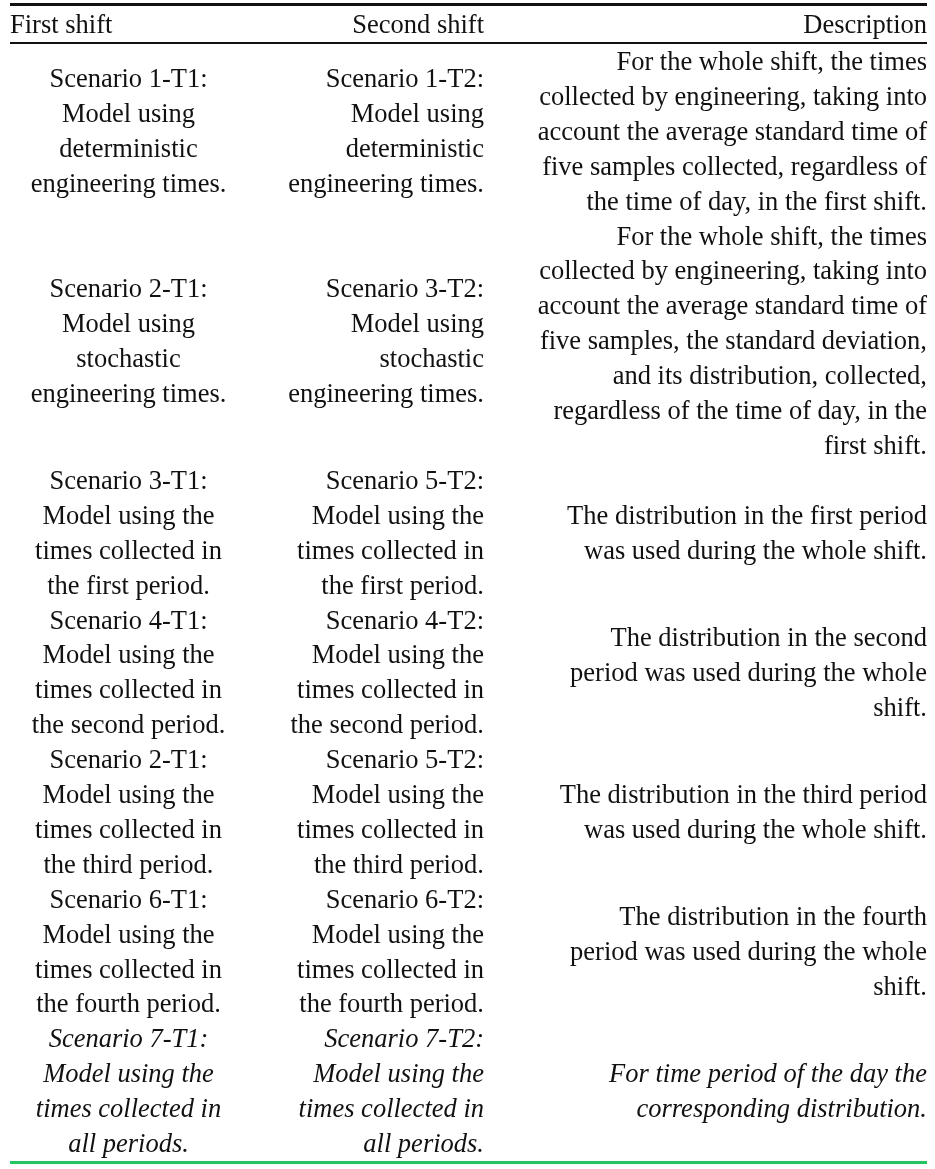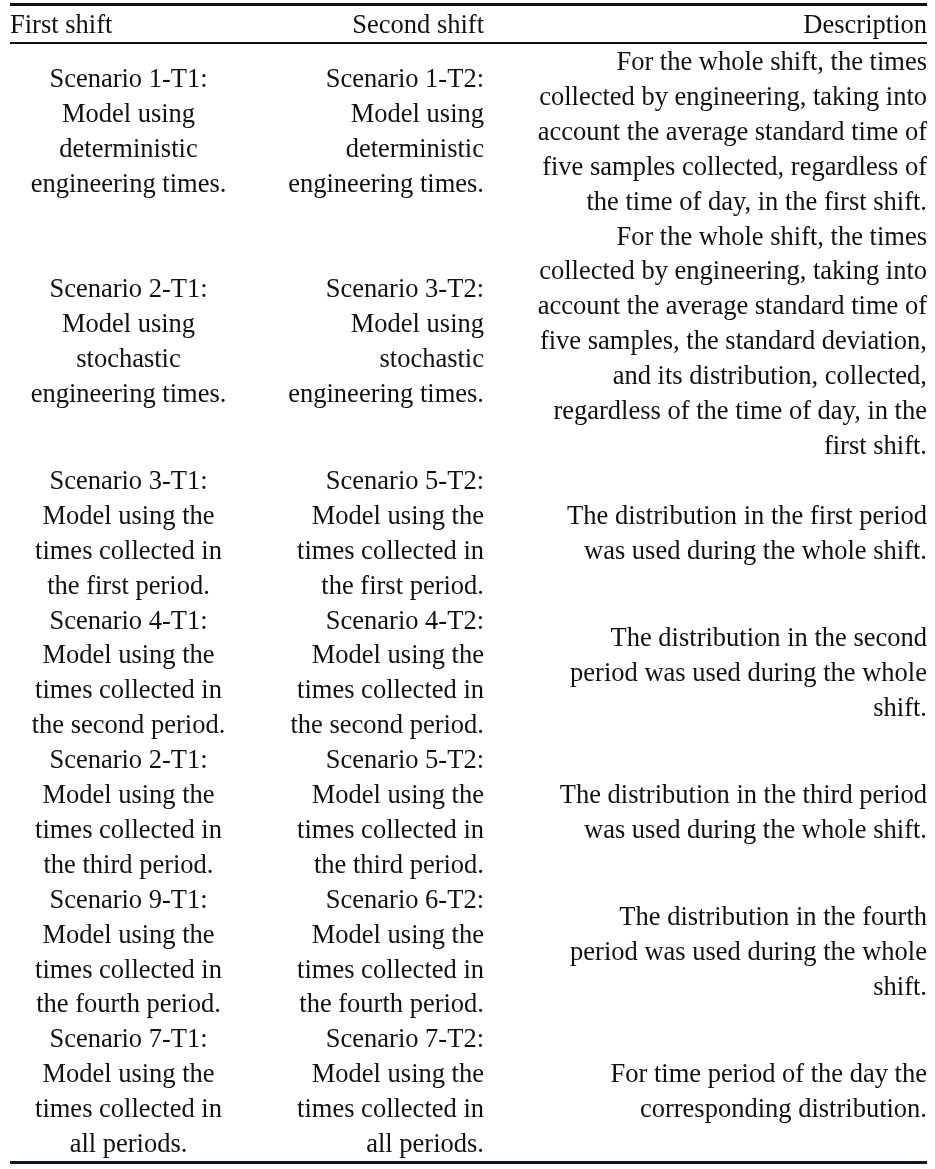--- a/index.html
+++ b/index.html
@@ -8,21 +8,21 @@
     table {
       width: 917px;
       border-collapse: collapse;
       font-family: "Liberation Serif", "DejaVu Serif", serif;
       font-size: 26.5px;
       line-height: 34.9px;
       color: #111;
       margin-top: 3px;
     }
     thead tr { border-top: 3px solid #111; border-bottom: 2px solid #111; }
-    tbody tr:last-child { border-bottom: 3px solid #0f172a; }
+    tbody tr:last-child { border-bottom: 3px solid #22c55e; font-style: italic; }
     th { font-weight: normal; padding: 0; height: 36px; vertical-align: middle; }
     td { padding: 0; vertical-align: middle; }
     .c1 { width: 237px; text-align: center; }
     .c2 { width: 237px; text-align: right; }
     .c3 { text-align: right; }
     th.c1 { text-align: left; }
     .cell-text { white-space: pre-line; display: block; }
   </style>
 </head>
 <body>
@@ -131,21 +131,21 @@
 times collected in
 the third period.</span>
           </td>
         <td class="c3">
             <span class="cell-text">The distribution in the third period
 was used during the whole shift.</span>
           </td>
       </tr>
       <tr>
         <td class="c1">
-            <span class="cell-text">Scenario 9-T1:
+            <span class="cell-text">Scenario 6-T1:
 Model using the
 times collected in
 the fourth period.</span>
           </td>
         <td class="c2">
             <span class="cell-text">Scenario 6-T2:
 Model using the
 times collected in
 the fourth period.</span>
           </td>

